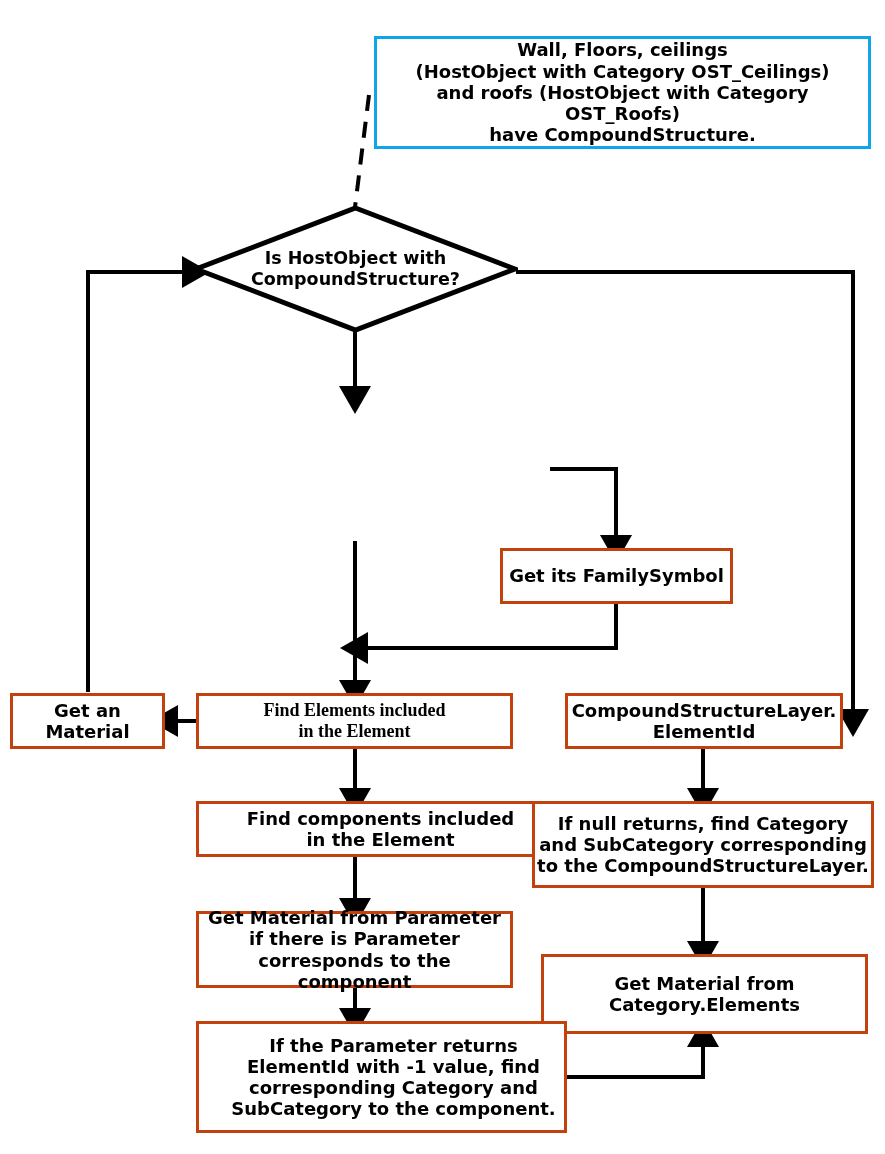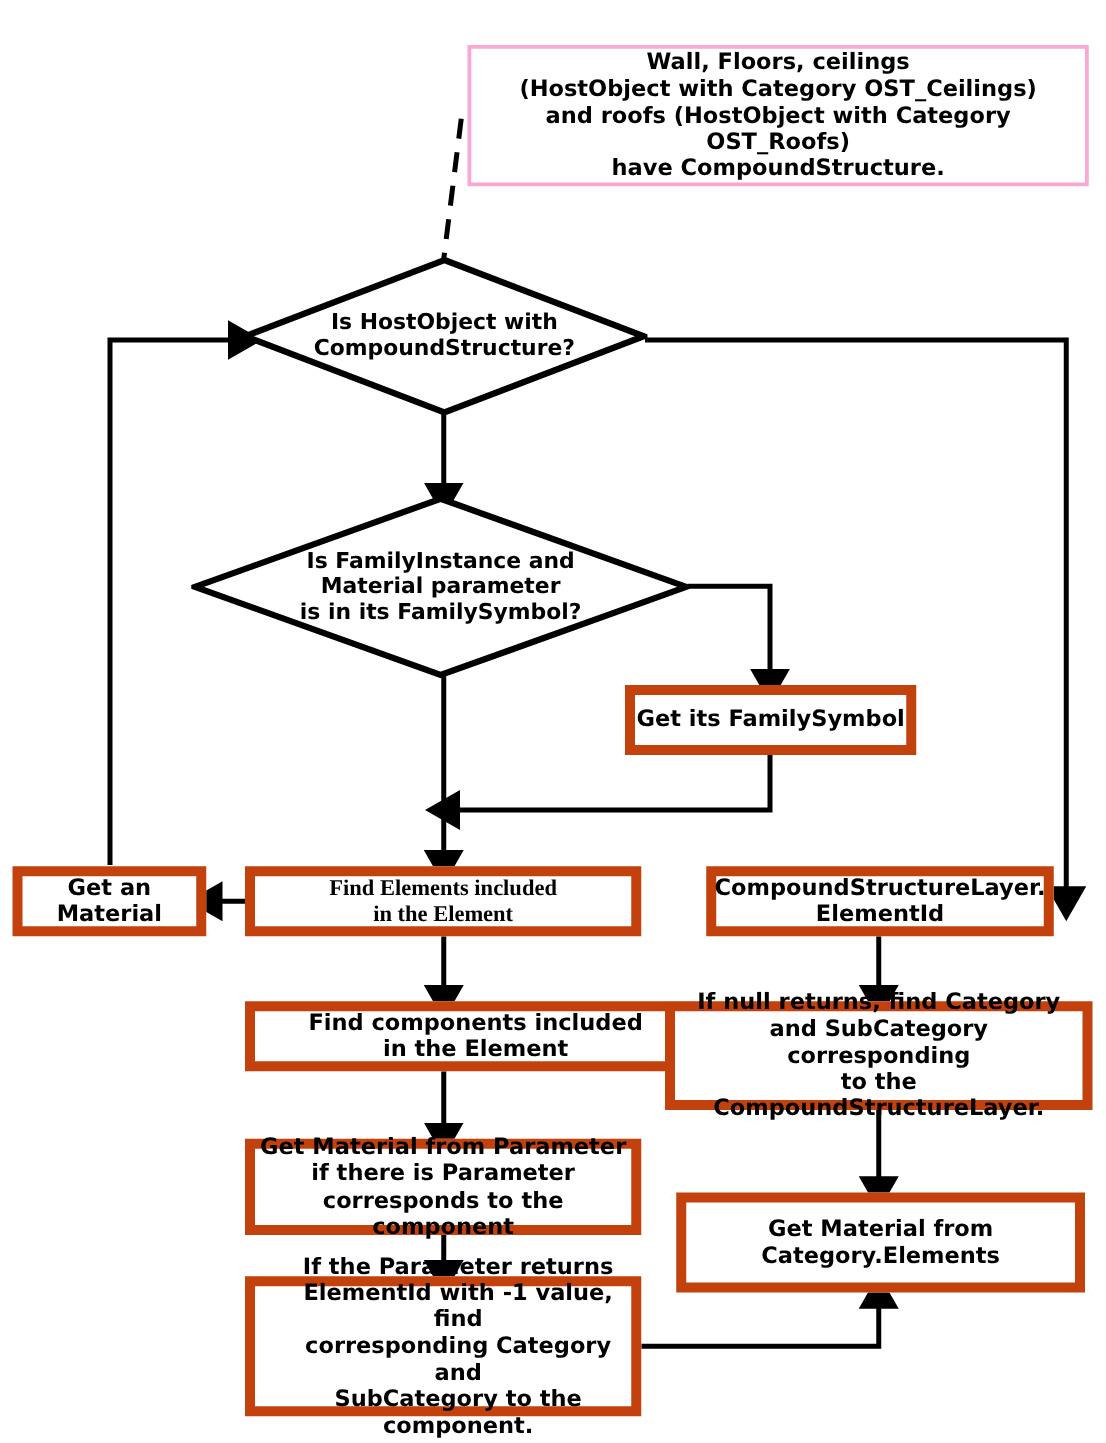--- a/index.html
+++ b/index.html
@@ -32,25 +32,25 @@
     justify-content: center;
     text-align: center;
     font-weight: bold;
     color: #000000;
     line-height: 1.18;
     white-space: pre-line;
     z-index: 3;
   }
   .box {
     background: #ffffff;
-    border: 8px solid #c2410c;
+    border: 3px solid #c2410c;
   }
   .note {
     background: #ffffff;
-    border: 3px solid #f9a8d4;
+    border: 3px solid #0ea5e9;
   }
   .diamond-wrap {
     position: absolute;
     z-index: 3;
     text-decoration: underline;
   }
   .diamond-svg {
     position: absolute;
     left: 0;
     top: 0;
@@ -124,28 +124,20 @@
 have CompoundStructure.</div>
 
   <div class="diamond-wrap" style="left:193px; top:205px; width:325px; height:128px;">
     <svg class="diamond-svg" width="325" height="128" viewBox="0 0 325 128" xmlns="http://www.w3.org/2000/svg">
       <polygon points="162.5,3 322,64 162.5,125 3,64" fill="#ffffff" stroke="#000000" stroke-width="5"></polygon>
     </svg>
     <div class="diamond-label fs17">Is HostObject with
 CompoundStructure?</div>
   </div>
 
-  <div class="diamond-wrap" style="left:153px; top:396px; width:399px; height:147px;">
-    <svg class="diamond-svg" width="399" height="147" viewBox="0 0 399 147" xmlns="http://www.w3.org/2000/svg">
-      <polygon points="199.5,3 396,73.5 199.5,144 3,73.5" fill="#ffffff" stroke="#000000" stroke-width="5"></polygon>
-    </svg>
-    <div class="diamond-label fs17">Is FamilyInstance and
-Material parameter
-is in its FamilySymbol?</div>
-  </div>
 
   <div class="node box fs18" style="left:500px; top:548px; width:233px; height:56px;">Get its FamilySymbol</div>
 
   <div class="node box fs18" style="left:10px; top:693px; width:155px; height:56px;">Get an Material</div>
 
   <div class="node box fs18" style="left:196px; top:693px; width:317px; height:56px;font-family:Liberation Serif, serif;">Find Elements included
 in the Element</div>
 
   <div class="node box fs18" style="left:565px; top:693px; width:278px; height:56px;">CompoundStructureLayer.
 ElementId</div>
@@ -157,18 +149,18 @@
 if there is Parameter
 corresponds to the component</div>
 
   <div class="node box fs18" style="left:532px; top:801px; width:342px; height:87px;">If null returns, find Category
 and SubCategory corresponding
 to the CompoundStructureLayer.</div>
 
   <div class="node box fs18" style="left:541px; top:954px; width:327px; height:80px;">Get Material from
 Category.Elements</div>
 
-  <div class="node box fs18" style="left:196px; top:1021px; width:317px; height:112px;padding-left:24px;">If the Parameter returns
+  <div class="node box fs18" style="left:196px; top:1021px; width:371px; height:112px;padding-left:24px;">If the Parameter returns
 ElementId with -1 value, find
 corresponding Category and
 SubCategory to the component.</div>
 
 </div>
 
 </body></html>

